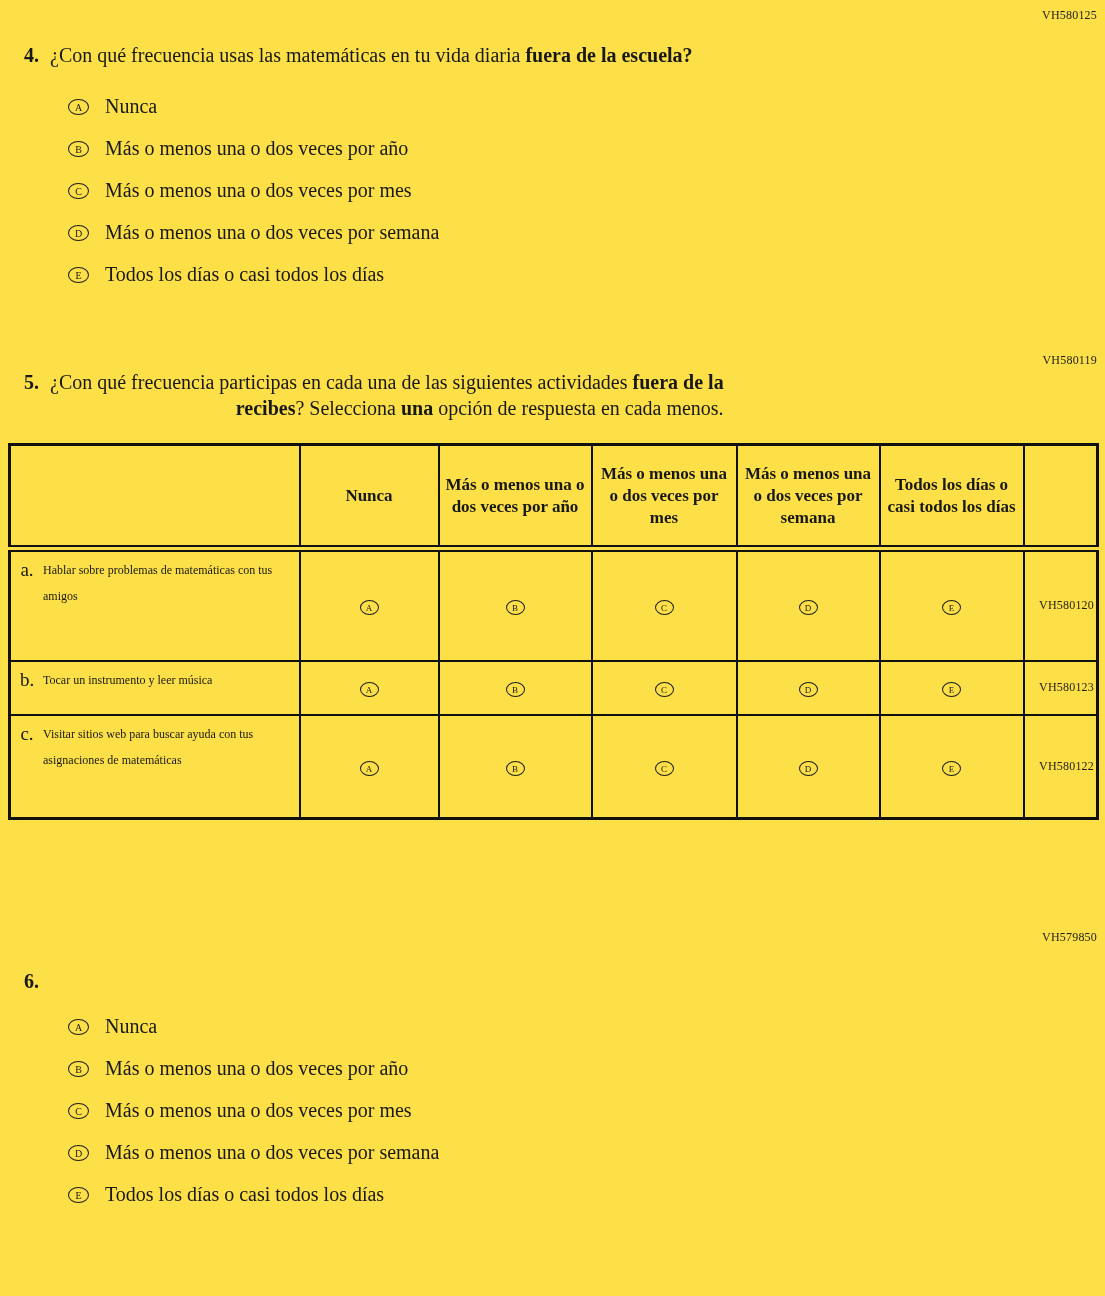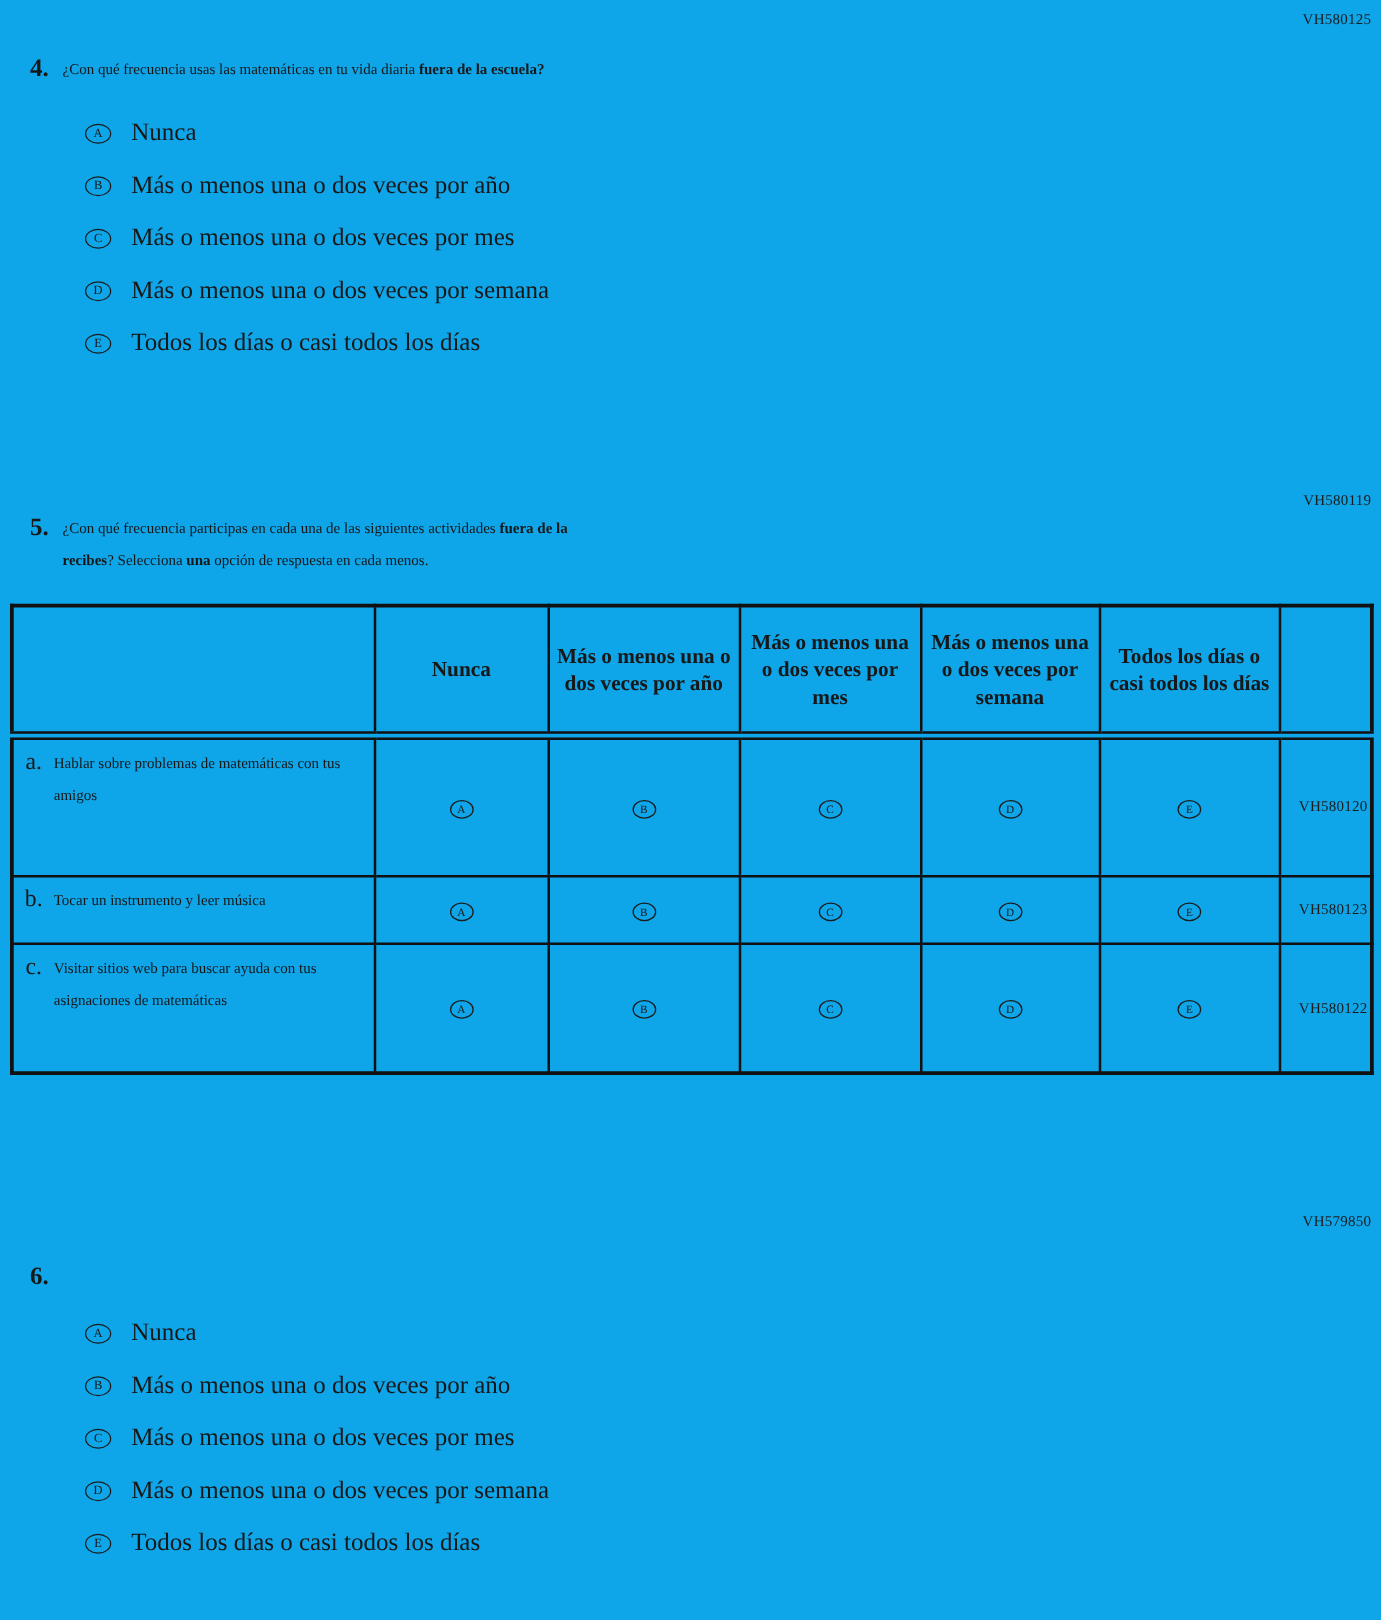--- a/index.html
+++ b/index.html
@@ -1,28 +1,28 @@
 <!DOCTYPE html>
 <html><head>
 <meta charset="utf-8">
 <style>
   html,body{margin:0;padding:0;}
   .page{
     width:1105px;height:1296px;overflow:hidden;position:relative;
-    background:#0ea5e9;color:#181818;
+    background:#fde047;color:#181818;
     font-family:"Liberation Serif", serif;
     box-sizing:border-box;padding-top:8px;
   }
   .code-line{
     text-align:right;font-size:12px;line-height:14px;height:14px;
     padding-right:8px;color:#1d1d1d;letter-spacing:.2px;
   }
   .q-head{display:flex;padding-left:24px;}
   .q-num{font-weight:bold;font-size:20px;line-height:26px;width:26px;flex:0 0 26px;}
-  .q-text{margin:0;font-size:12px;line-height:26px;max-width:900px;}
+  .q-text{margin:0;font-size:20px;line-height:26px;max-width:900px;text-align:right;}
   .q-text b{font-weight:bold;}
   .options{list-style:none;margin:26px 0 0 0;padding:0 0 0 68px;}
   .option{display:flex;align-items:center;gap:16px;height:25px;margin-bottom:17px;}
   .opt-label{font-size:20px;line-height:25px;}
   .bubble{
     flex:0 0 auto;display:inline-flex;align-items:center;justify-content:center;
     width:21px;height:16px;border:1.6px solid #1c1c1c;border-radius:50%;
     box-sizing:border-box;background:transparent;
   }
   .bubble .bl{font-size:10px;line-height:1;transform:translateY(.5px);}
@@ -45,21 +45,21 @@
   .lbl-flex{display:flex;}
   .marker{flex:0 0 32px;text-align:center;font-size:19px;line-height:26px;}
   .lbl-text{font-size:12px;line-height:26px;}
   td.bub{text-align:center;vertical-align:middle;}
   td.codecell{
     font-size:12px;text-align:right;vertical-align:middle;
     color:#1d1d1d;padding:0 2px;letter-spacing:.2px;
   }
   tr.row-a{height:112px;} tr.row-b{height:54px;} tr.row-c{height:104px;}
   
-  #sec5-code{margin-top:106px;}
+  #sec5-code{margin-top:66px;}
   #sec5 .q-head{margin-top:2px;}
   #sec6-code{margin-top:110px;margin-left:15px;}
   #sec6 .q-head{margin-top:24px;}
   #sec6 .options{margin-top:20px;}
   #sec4 .q-head{margin-top:20px;}
 </style>
 </head>
 <body>
 
 <div class="page">

